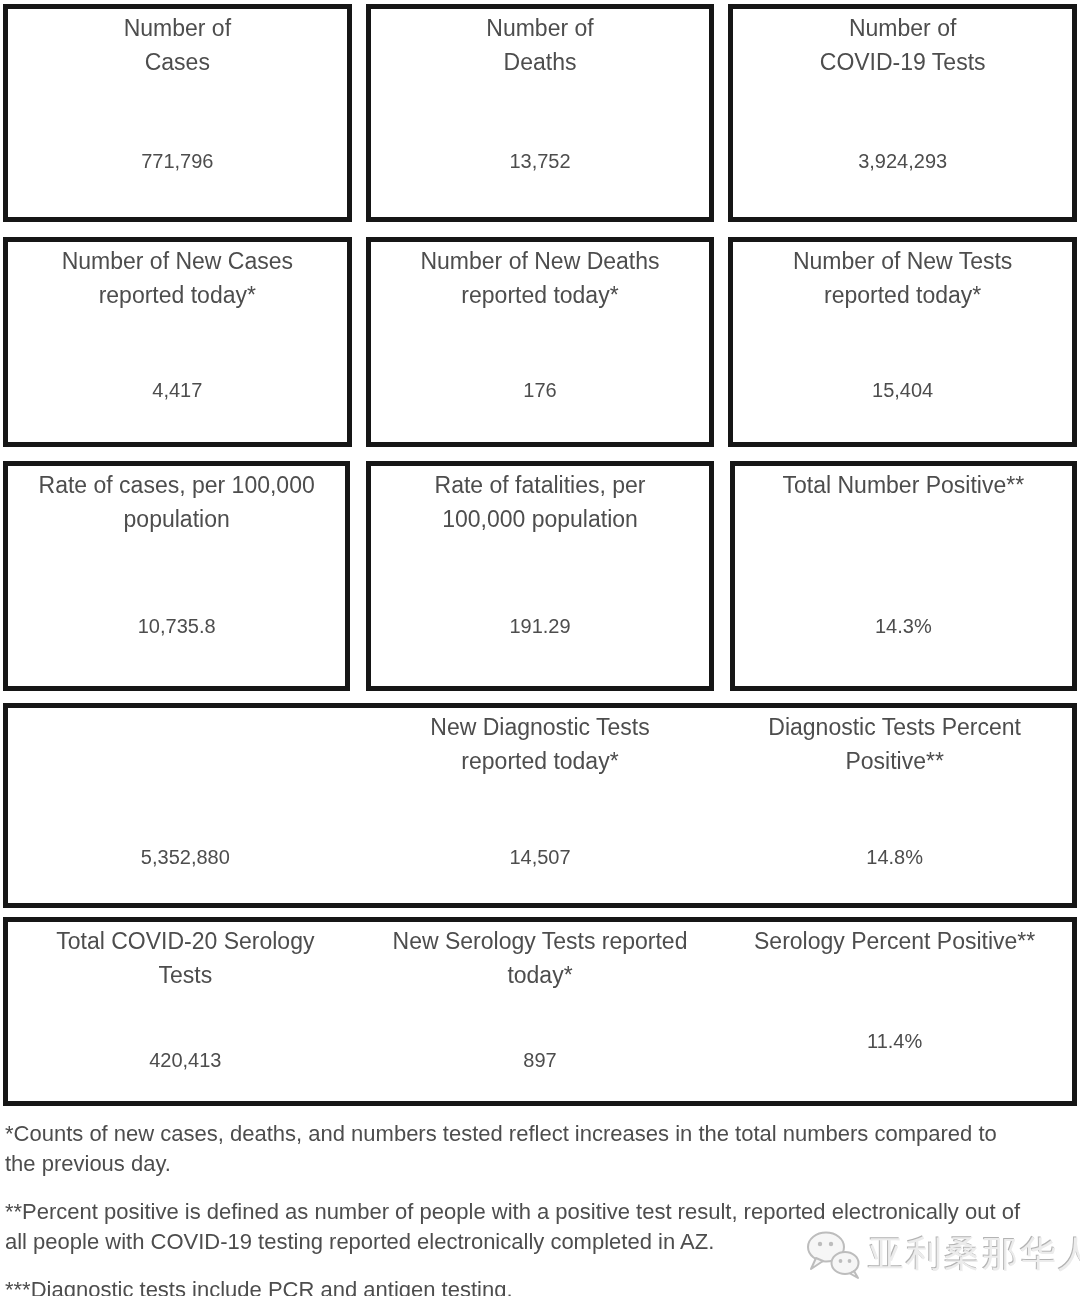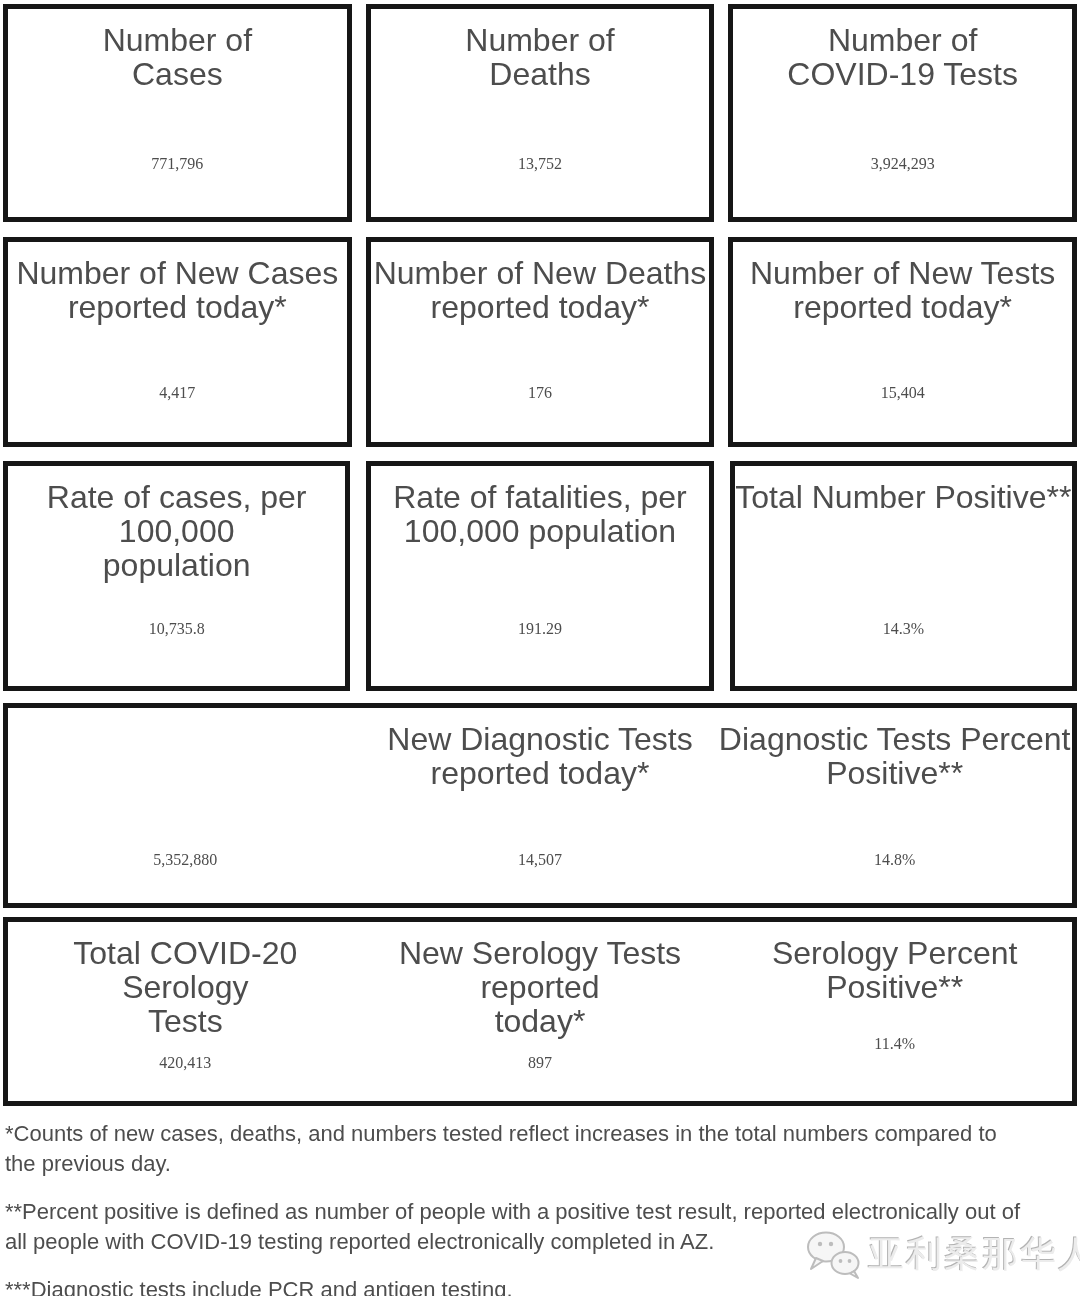--- a/index.html
+++ b/index.html
@@ -24,30 +24,29 @@
     border: 5px solid #161616;
     background: #ffffff;
     display: flex;
     flex-direction: column;
     align-items: center;
   }
   .card-title {
     white-space: pre-line;
     text-align: center;
     color: #4d4d4d;
-    font-size: 32px;
+    font-size: 23px;
     line-height: 34px;
-    padding-top: 14px;
+    padding-top: 2px;
   }
   .card-value {
     margin-top: auto;
     color: #4d4d4d;
-    font-size: 16px;
+    font-size: 20px;
     text-align: right;
-    font-family: Liberation Serif, serif;
   }
   .row1 { margin-bottom: 15px; }
   .row1 .card { height: 218px; }
   .row1 .card-value { margin-bottom: 44px; }
   .row2 { margin-bottom: 14px; }
   .row2 .card { height: 210px; gap: 27px; }
   .row2 .card-value { margin-bottom: 40px; }
   .row3 { margin-bottom: 12px; gap: 16px; }
   .row3 .card { height: 230px; }
   .row3 .card-value { margin-bottom: 48px; }

